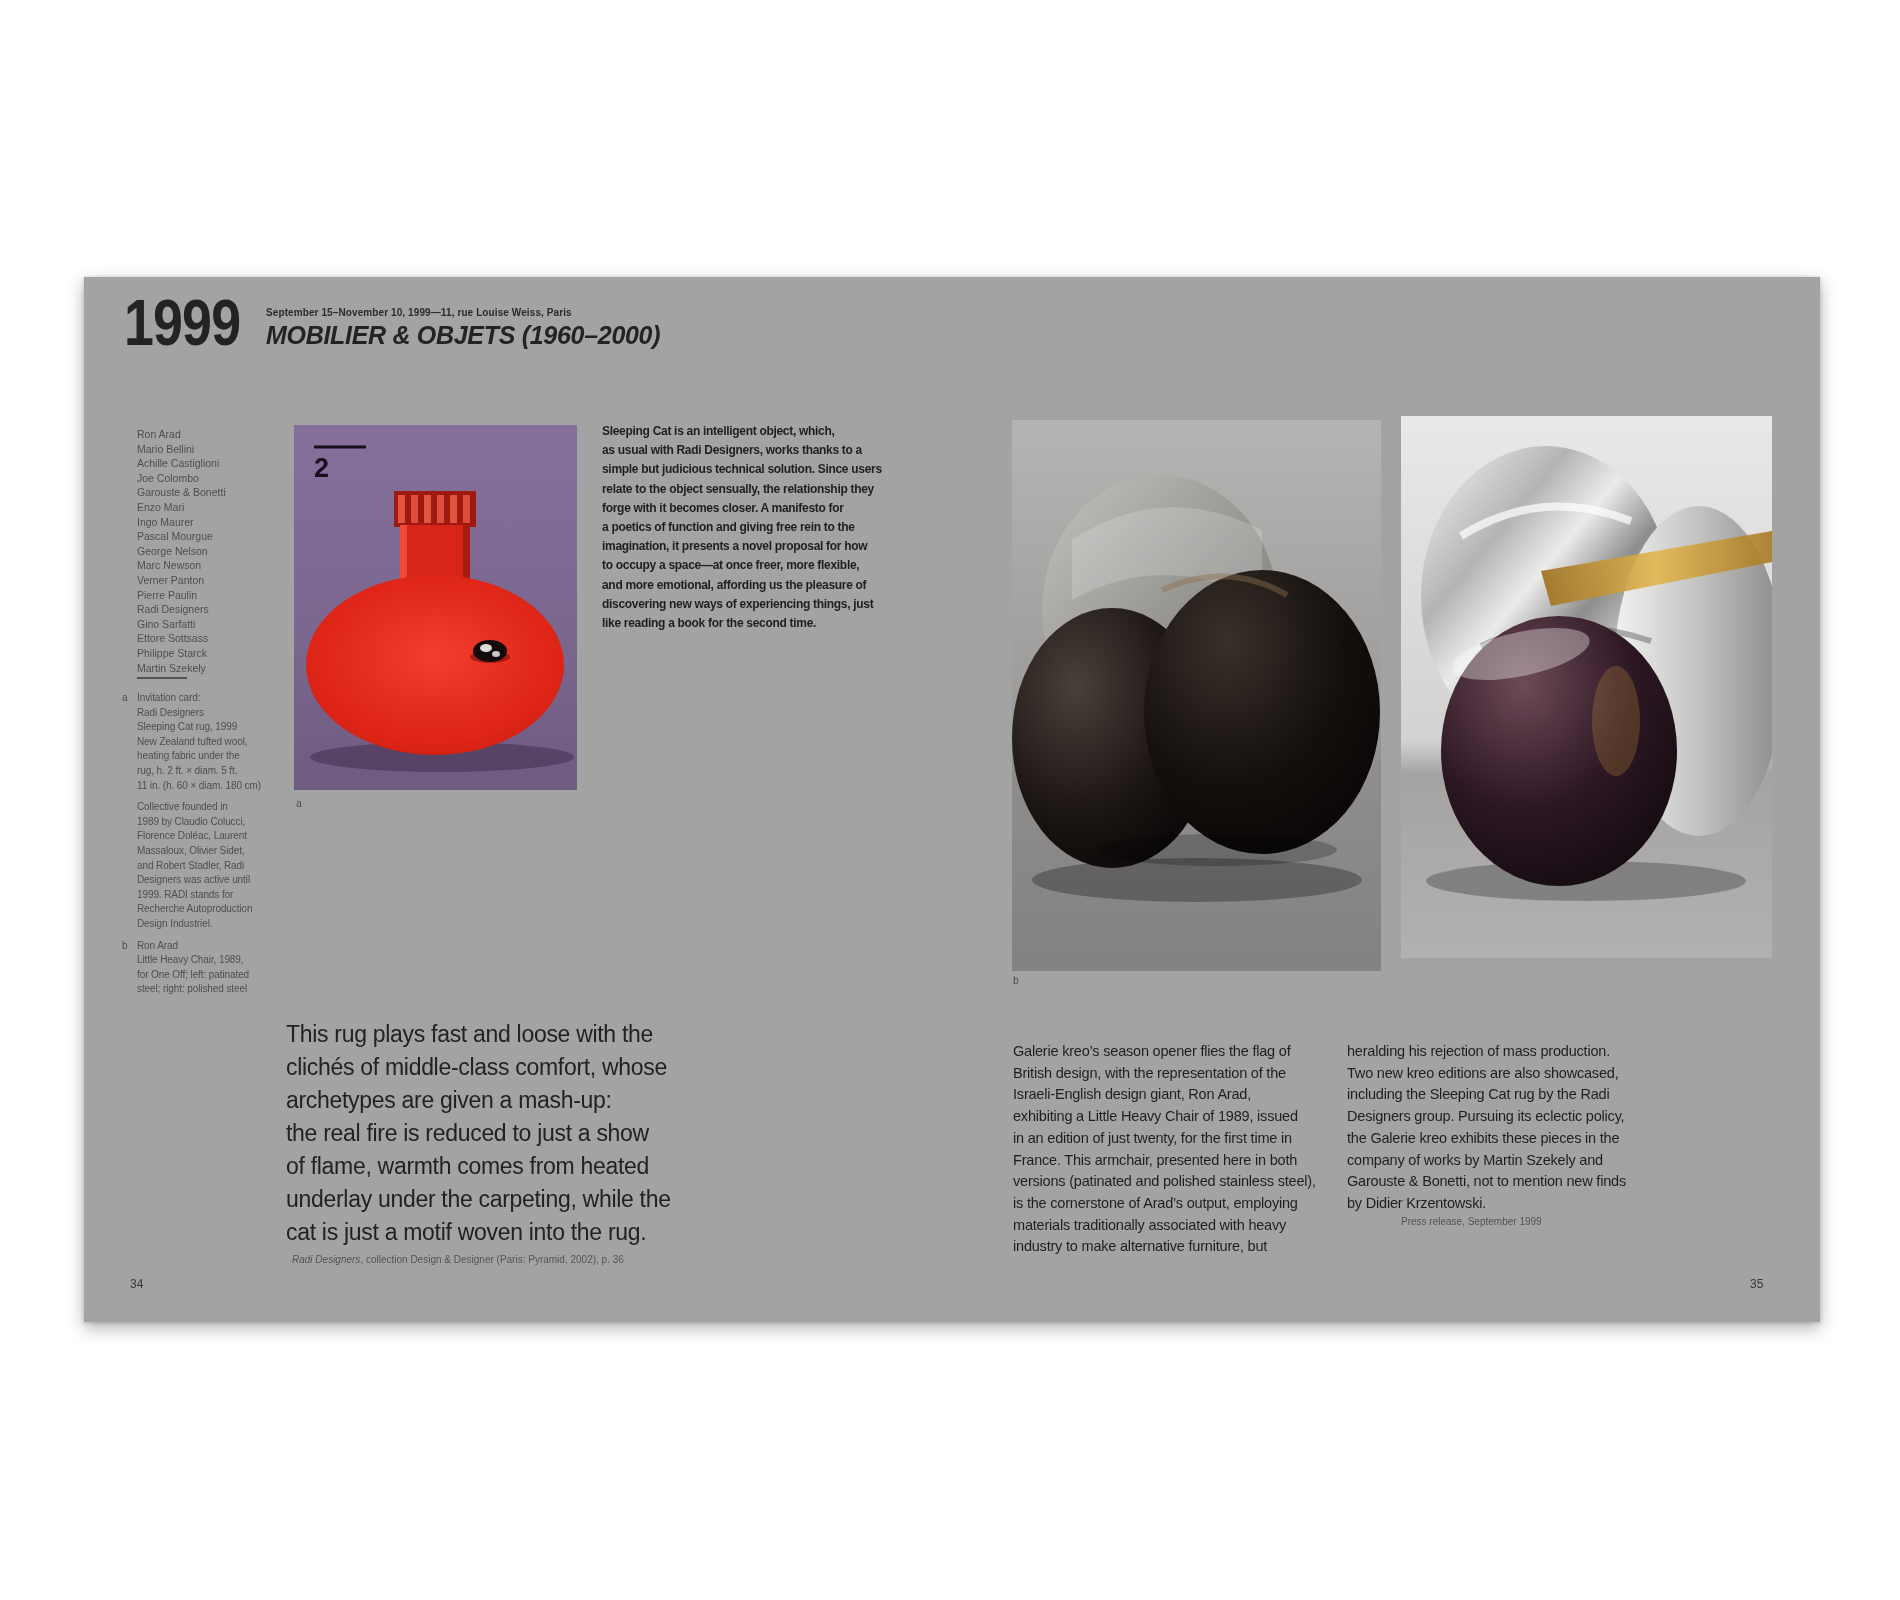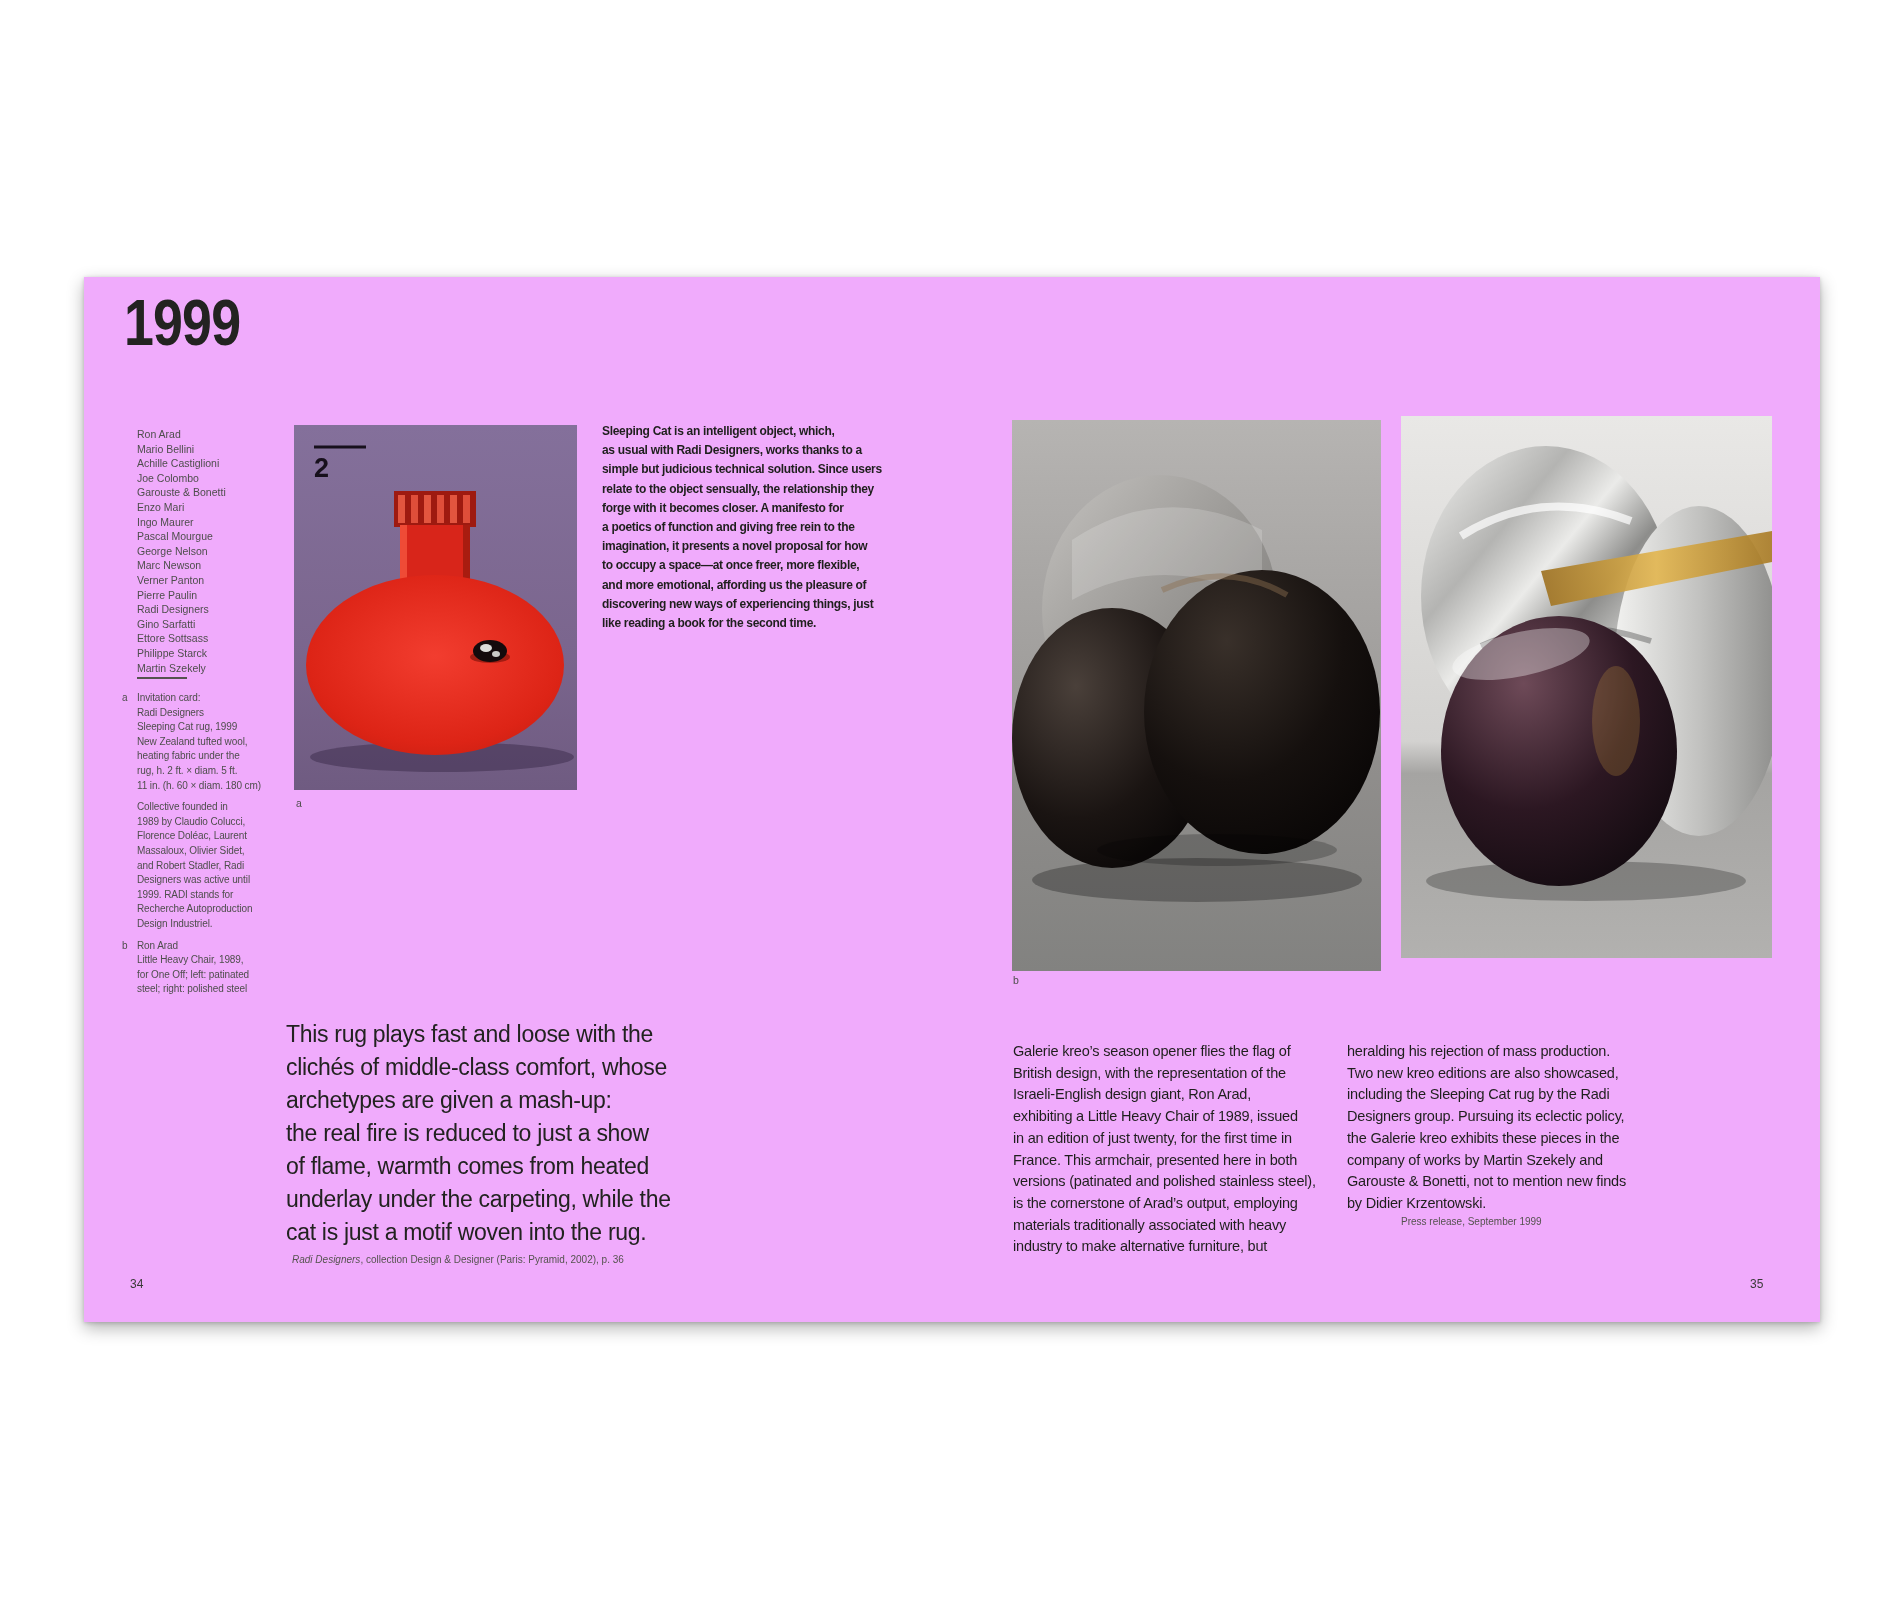--- a/index.html
+++ b/index.html
@@ -3,21 +3,21 @@
 <meta charset="utf-8">
 <style>
   html,body{margin:0;padding:0;}
   body{
     width:1900px;height:1600px;background:#ffffff;position:relative;
     font-family:"Liberation Sans", sans-serif;color:#1f1f1d;
     -webkit-font-smoothing:antialiased;
   }
   .spread{
     position:absolute;left:84px;top:277px;width:1736px;height:1045px;
-    background:#f0abfc;
+    background:#a3a3a3;
     box-shadow:0 6px 16px rgba(0,0,0,0.30), 0 1px 4px rgba(0,0,0,0.18);
   }
   .abs{position:absolute;}
   .prelines{white-space:pre-line;}
   .year{
     left:40px;top:14px;font-size:64px;font-weight:bold;color:#232321;
     transform:scaleX(0.84);transform-origin:0 0;letter-spacing:-1px;line-height:1;
   }
   .header{left:182px;top:30px;}
   .date-line{font-size:10px;font-weight:bold;color:#2b2b29;letter-spacing:0.1px;}
@@ -49,20 +49,24 @@
   .pn-right{left:1666px;top:1000px;}
   .ital{font-style:italic;}
 </style>
 </head>
 <body>
 
 <div class="spread">
 
   <div class="abs year">1999</div>
 
+  <div class="abs header">
+    <div class="date-line">September 15–November 10, 1999—11, rue Louise Weiss, Paris</div>
+    <div class="title">MOBILIER &amp; OBJETS (1960–2000)</div>
+  </div>
 
   <div class="abs designers prelines">Ron Arad
 Mario Bellini
 Achille Castiglioni
 Joe Colombo
 Garouste &amp; Bonetti
 Enzo Mari
 Ingo Maurer
 Pascal Mourgue
 George Nelson

